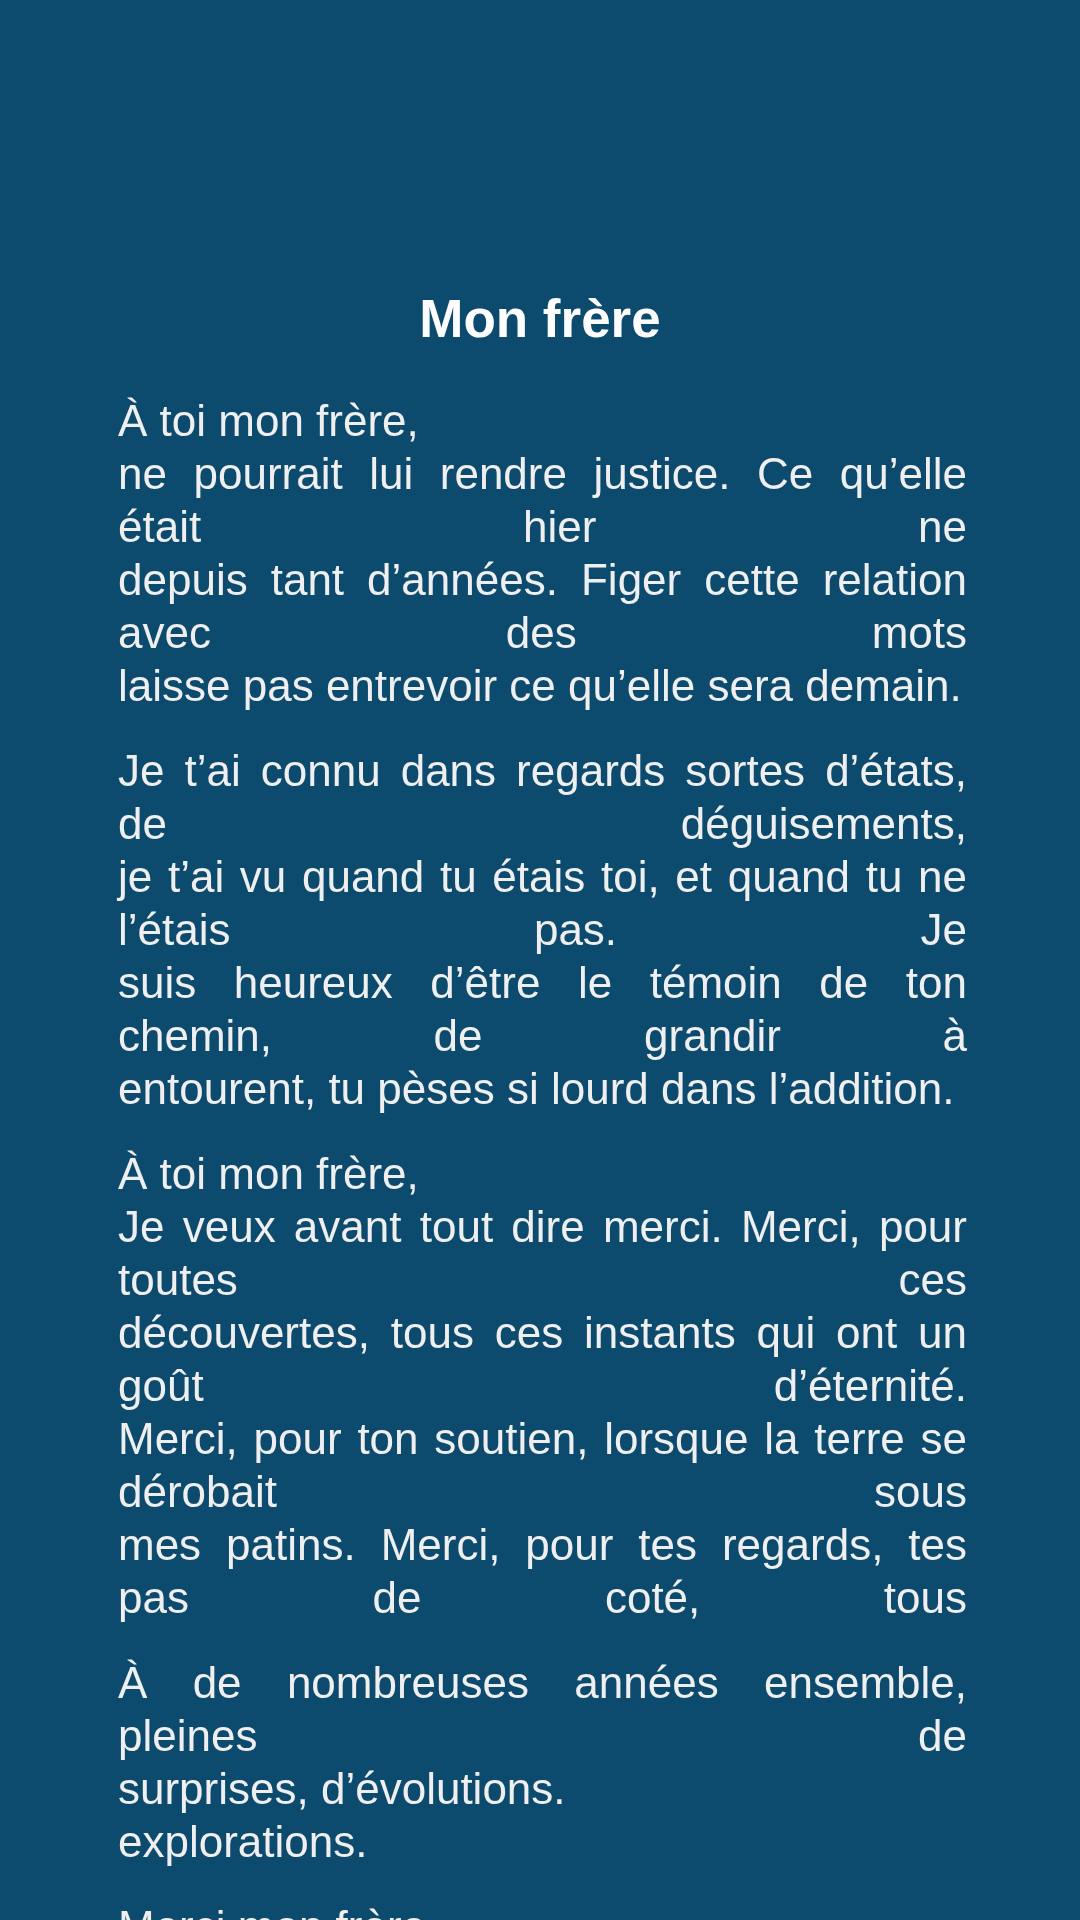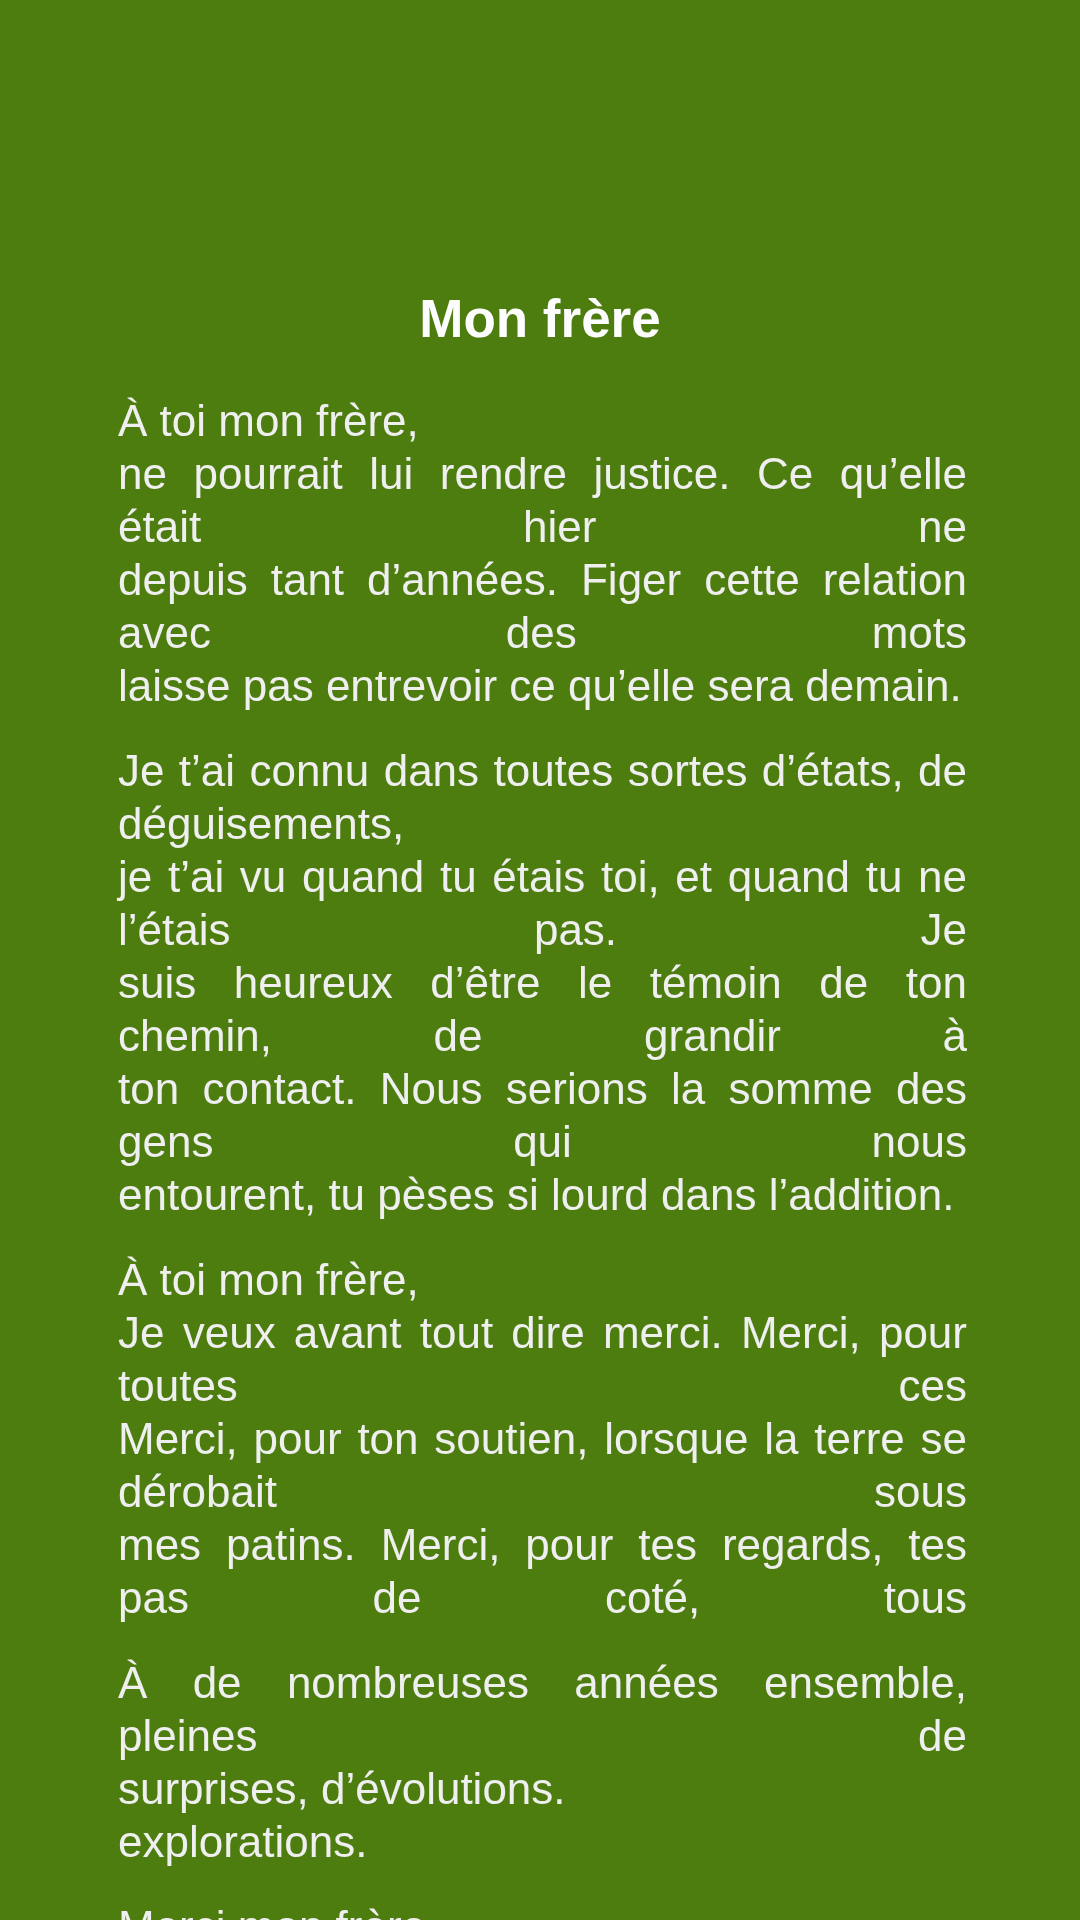--- a/index.html
+++ b/index.html
@@ -10,21 +10,21 @@
     width: 1080px;
     height: 1920px;
     background: #010101;
     overflow: hidden;
     font-family: "Liberation Sans", "DejaVu Sans", sans-serif;
   }
   .page {
     position: relative;
     width: 1080px;
     height: 1920px;
-    background: #4d7c0f;
+    background: #0c4a6e;
   }
   .title {
     margin: 0;
     padding-top: 288px;
     text-align: center;
     color: #fdfdfd;
     font-size: 53px;
     line-height: 62px;
     font-weight: 700;
     letter-spacing: 0px;
@@ -59,29 +59,29 @@
   <h1 class="title">Mon frère</h1>
 
   <div class="letter-body">
       <div class="paragraph">
         <div class="line">À toi mon frère,</div>
         <div class="line justify">ne pourrait lui rendre justice. Ce qu’elle était hier ne</div>
         <div class="line justify">depuis tant d’années. Figer cette relation avec des mots</div>
         <div class="line">laisse pas entrevoir ce qu’elle sera demain.</div>
       </div>
       <div class="paragraph">
-        <div class="line justify">Je t’ai connu dans toutes sortes d’états, de déguisements,</div>
+        <div class="line justify">Je t’ai connu dans regards sortes d’états, de déguisements,</div>
         <div class="line justify">je t’ai vu quand tu étais toi, et quand tu ne l’étais pas. Je</div>
         <div class="line justify">suis heureux d’être le témoin de ton chemin, de grandir à</div>
-        <div class="line justify">ton contact. Nous serions la somme des gens qui nous</div>
         <div class="line">entourent, tu pèses si lourd dans l’addition.</div>
       </div>
       <div class="paragraph">
         <div class="line">À toi mon frère,</div>
         <div class="line justify">Je veux avant tout dire merci. Merci, pour toutes ces</div>
+        <div class="line justify">découvertes, tous ces instants qui ont un goût d’éternité.</div>
         <div class="line justify">Merci, pour ton soutien, lorsque la terre se dérobait sous</div>
         <div class="line justify">mes patins. Merci, pour tes regards, tes pas de coté, tous</div>
       </div>
       <div class="paragraph">
         <div class="line justify">À de nombreuses années ensemble, pleines de</div>
         <div class="line">surprises, d’évolutions.</div>
         <div class="line">explorations.</div>
       </div>
       <div class="paragraph">
         <div class="line">Merci mon frère.</div>

